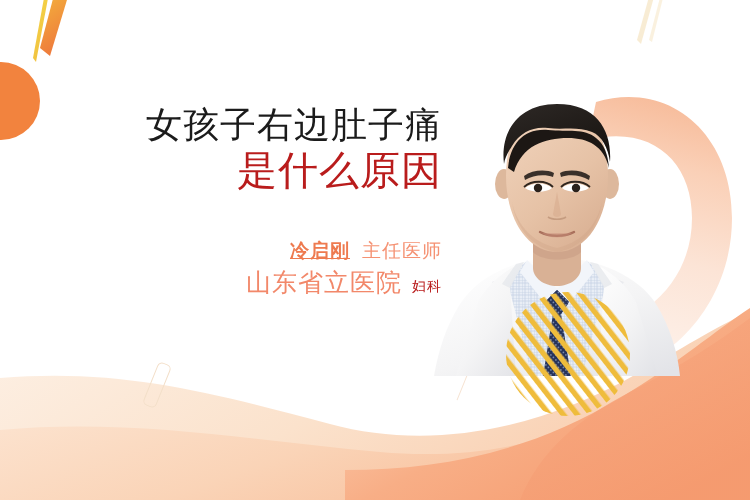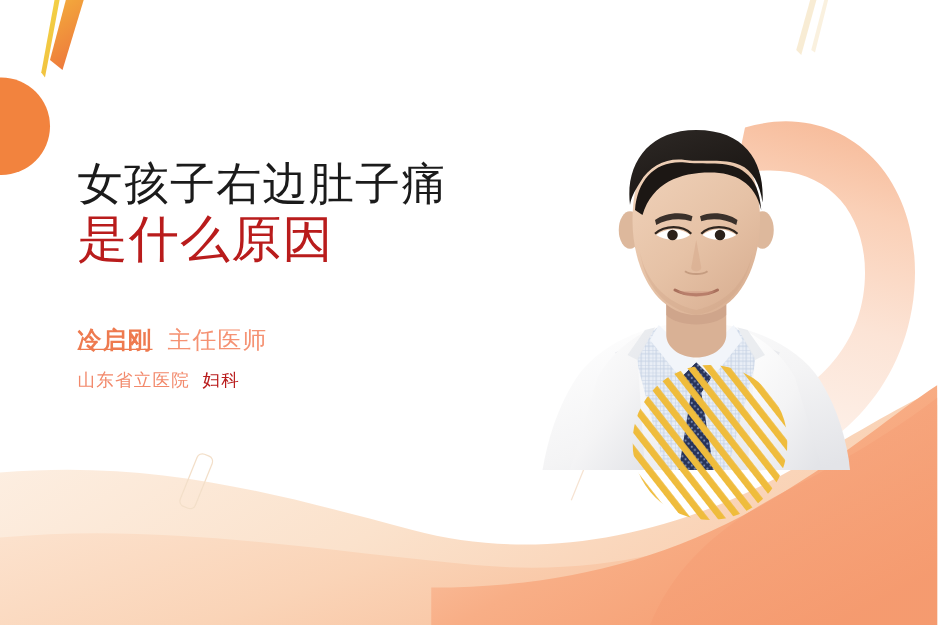--- a/index.html
+++ b/index.html
@@ -103,22 +103,23 @@
     left: 506px;
     top: 292px;
     width: 124px;
     height: 124px;
   }
 
   
   .text-block {
     position: absolute;
     left: 62px;
-    top: 126px;
+    top: 104px;
     width: 380px;
+    text-align: right;
   }
   .title-line1 {
     font-size: 36px;
     line-height: 42px;
     color: #1b1b1b;
     letter-spacing: 1px;
     font-weight: 400;
     white-space: nowrap;
   }
   .title-line2 {
@@ -145,21 +146,21 @@
   }
   .doc-title {
     font-size: 19px;
     font-weight: 400;
     color: #F59273;
     letter-spacing: 1px;
     margin-left: 12px;
     margin-top: 32px;
   }
   .doc-hospital {
-    font-size: 14px;
+    font-size: 25px;
     font-weight: 400;
     color: #F2886A;
     letter-spacing: 1px;
   }
   .doc-dept {
     font-size: 14px;
     font-weight: 400;
     color: #b91c1c;
     letter-spacing: 1px;
     margin-left: 10px;

